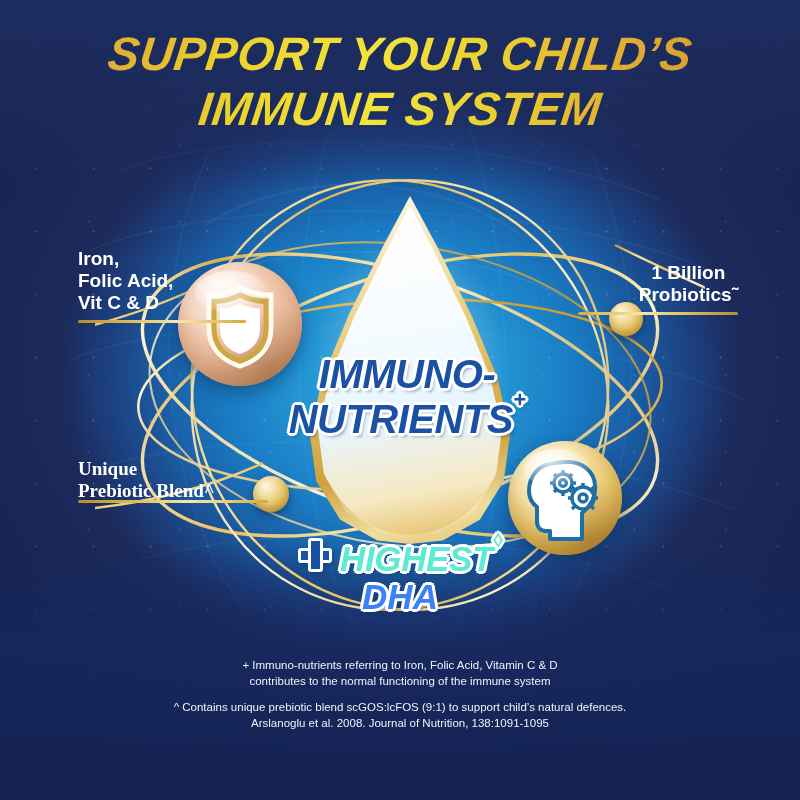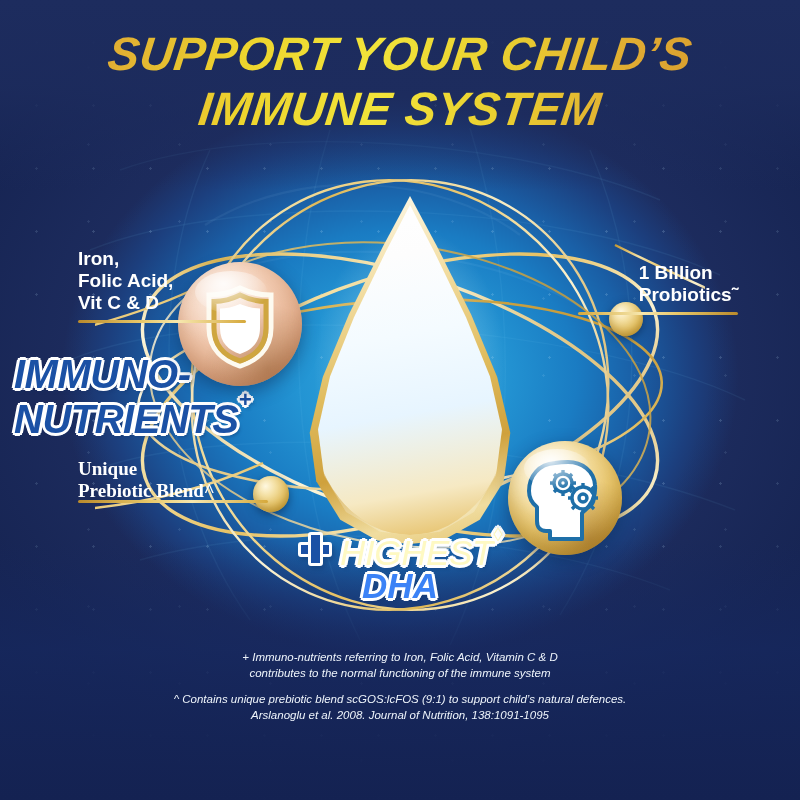--- a/index.html
+++ b/index.html
@@ -76,21 +76,21 @@
     filter:blur(.3px);
   }
   .drop .glow{
     position:absolute;left:-34px;top:-34px;right:-34px;bottom:-34px;
     background:radial-gradient(ellipse 50% 50% at 50% 50%, rgba(255,255,255,.55) 0%, rgba(255,255,255,.16) 45%, rgba(255,255,255,0) 72%);
     pointer-events:none;
   }
 
   
   .lockup{
-    position:absolute;left:0;right:0;top:355px;padding-left:14px;
+    position:absolute;left:0;right:0;top:355px;text-align:center;padding-left:14px;
   }
   .lockup .big{
     display:block;font-weight:bold;font-style:italic;font-size:40px;line-height:38px;
     color:#1b51a5;letter-spacing:-.5px;
     text-shadow:
       -2px 0 0 #fff, 2px 0 0 #fff, 0 -2px 0 #fff, 0 2px 0 #fff,
       -2px -2px 0 #fff, 2px -2px 0 #fff, -2px 2px 0 #fff, 2px 2px 0 #fff,
       -3px 0 0 #fff, 3px 0 0 #fff, 0 3px 0 #fff, 0 -3px 0 #fff,
       3px 4px 3px rgba(20,50,100,.35);
   }
@@ -104,21 +104,21 @@
   .dha .plus{
     width:34px;height:34px;position:relative;display:inline-block;
     filter:drop-shadow(2px 3px 2px rgba(15,45,95,.35));
   }
   .dha .plus i{
     position:absolute;background:#1b51a5;border:3px solid #fff;border-radius:3px;
   }
   .dha .plus i.h{left:0;top:10px;width:34px;height:15px;}
   .dha .plus i.v{left:10px;top:0;width:15px;height:34px;}
   .dha .word{
-    font-weight:normal;font-style:italic;font-size:35px;line-height:36px;color:#fef9c3;
+    font-weight:bold;font-style:italic;font-size:35px;line-height:47px;color:#5eead4;
     letter-spacing:-.4px;
     text-shadow:
       -2px 0 0 #fff, 2px 0 0 #fff, 0 -2px 0 #fff, 0 2px 0 #fff,
       -2px -2px 0 #fff, 2px -2px 0 #fff, -2px 2px 0 #fff, 2px 2px 0 #fff,
       -3px 0 0 #fff, 3px 0 0 #fff, 0 3px 0 #fff, 0 -3px 0 #fff,
       3px 4px 3px rgba(20,50,100,.35);
   }
   .dha .word sup{font-size:19px;position:relative;top:-.6em;}
   .dha .word2{
     font-weight:bold;font-style:italic;font-size:35px;line-height:34px;color:#3b82f6;
@@ -126,21 +126,21 @@
     text-shadow:
       -2px 0 0 #fff, 2px 0 0 #fff, 0 -2px 0 #fff, 0 2px 0 #fff,
       -2px -2px 0 #fff, 2px -2px 0 #fff, -2px 2px 0 #fff, 2px 2px 0 #fff,
       -3px 0 0 #fff, 3px 0 0 #fff, 0 3px 0 #fff, 0 -3px 0 #fff,
       3px 4px 3px rgba(20,50,100,.35);
   }
 
   
   .label{position:absolute;color:#fff;font-weight:bold;font-size:19px;line-height:22px;}
   .label.tl{left:78px;top:248px;}
-  .label.tr{right:62px;top:262px;text-align:left;}
+  .label.tr{right:62px;top:262px;text-align:center;}
   .label.bl{left:78px;top:458px;font-family:Liberation Serif, serif;}
   .rule{
     position:absolute;height:3px;border-radius:2px;
     background:linear-gradient(to right,#b98a2c 0%,#e8c86a 38%,#f6e7ae 60%,#d6a93c 100%);
   }
   .rule.tl{left:78px;top:320px;width:168px;}
   .rule.tr{right:62px;top:312px;width:160px;
     background:linear-gradient(to left,#b98a2c 0%,#e8c86a 38%,#f6e7ae 60%,#d6a93c 100%);}
   .rule.bl{left:78px;top:500px;width:190px;}
 
@@ -174,21 +174,21 @@
     box-shadow:0 3px 8px rgba(8,25,60,.5), inset 0 -4px 8px rgba(140,100,25,.35);
   }
   #beadRight{left:609px;top:302px;width:34px;height:34px;}
   #beadLeft{left:253px;top:476px;width:36px;height:36px;}
 
   
   .notes{
     position:absolute;left:0;right:0;top:650px;text-align:center;
     color:#eef4fb;font-size:11.5px;line-height:15.5px;
   }
-  .notes p{margin:0 0 11px 0;font-style:italic;}
+  .notes p{margin:8px 0 11px 0;}
   .notes p:last-child{margin-bottom:0;}
 </style>
 </head>
 <body>
 
 <div class="stage">
 
   <div class="bg-radial"></div>
   <div class="bg-dots"></div>
 

